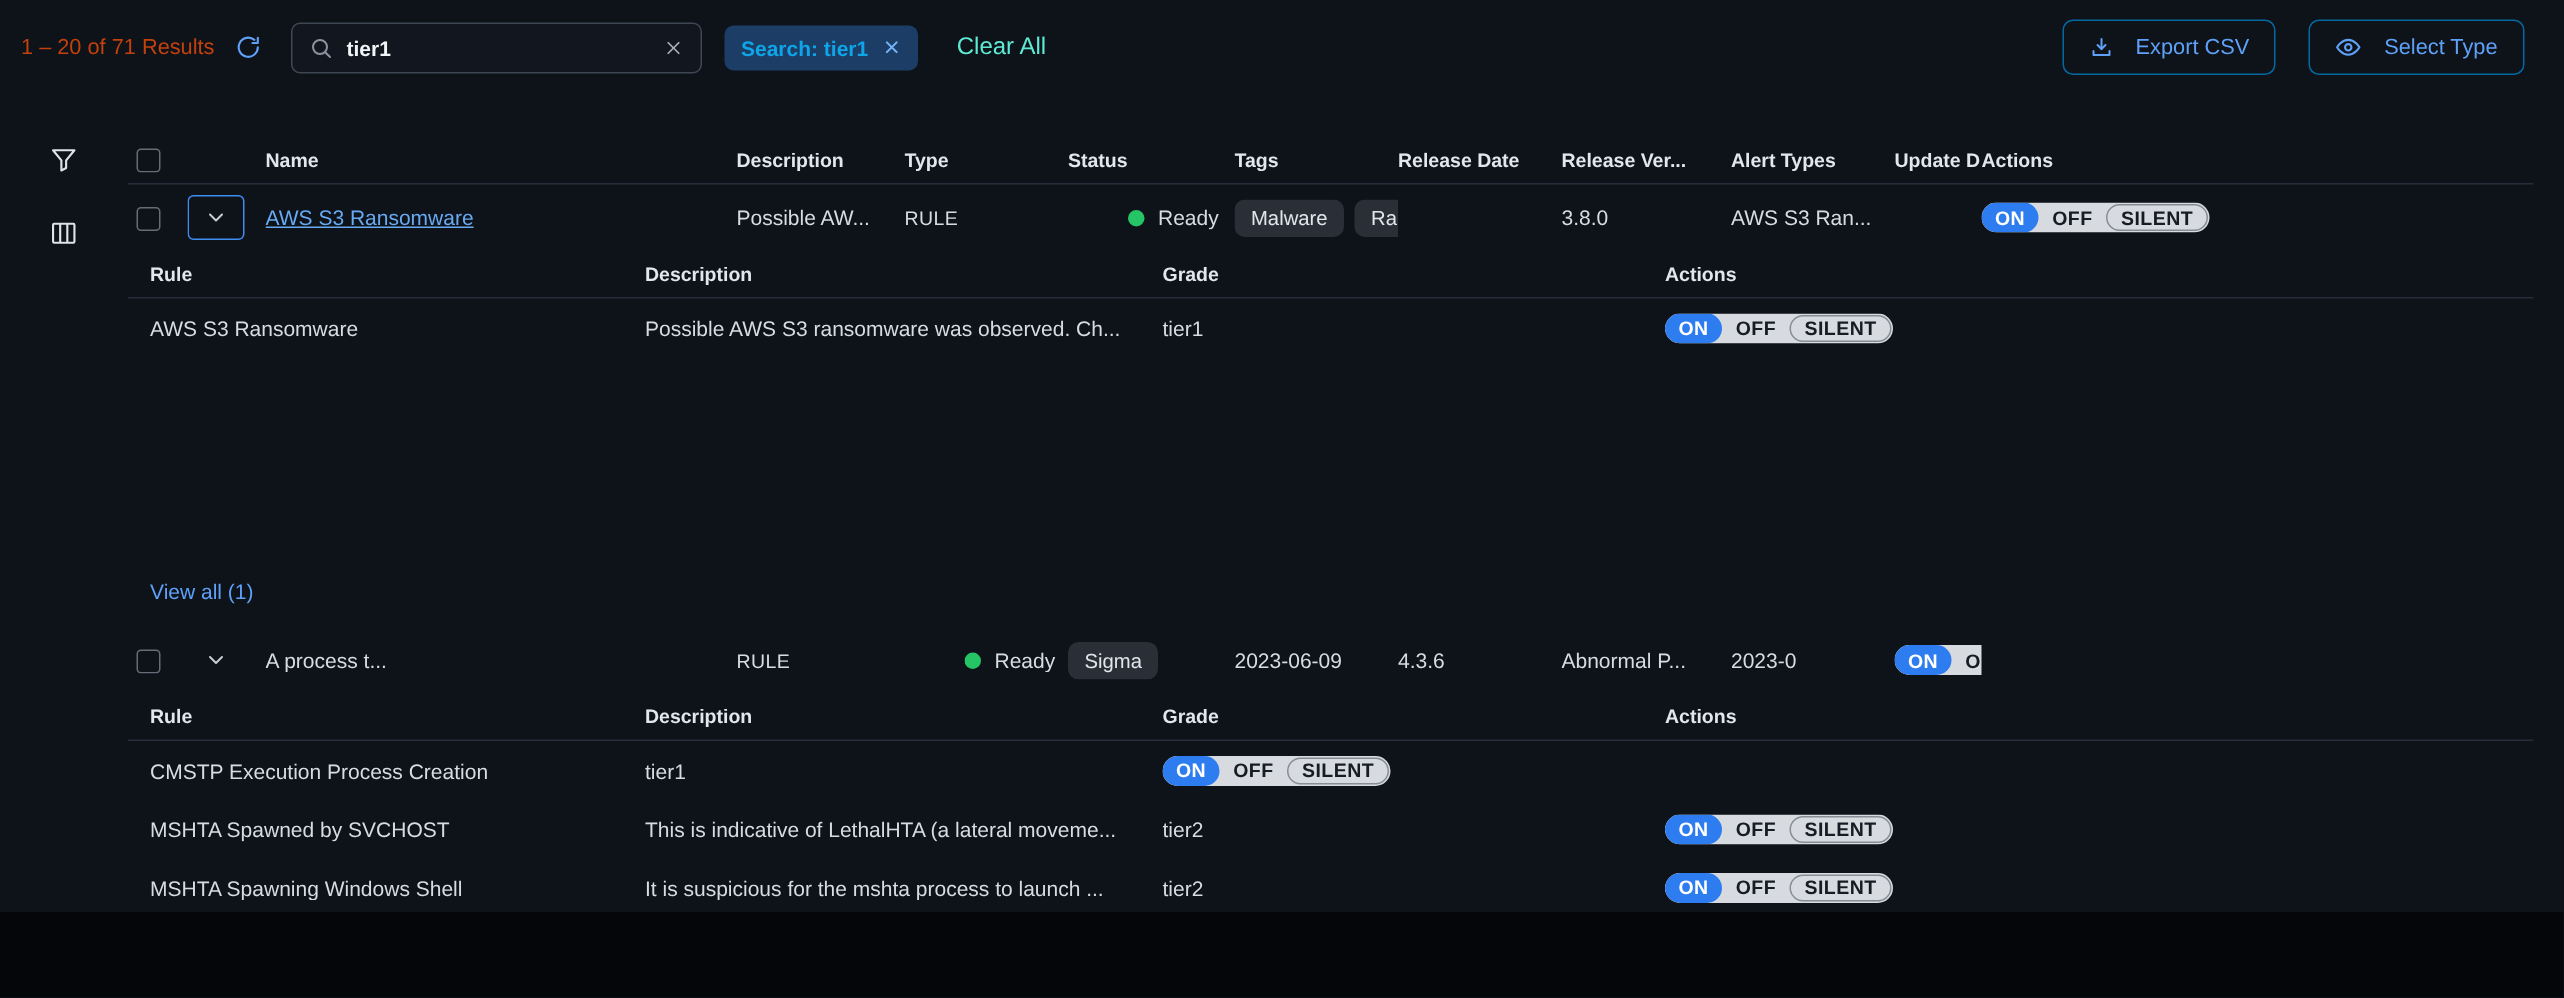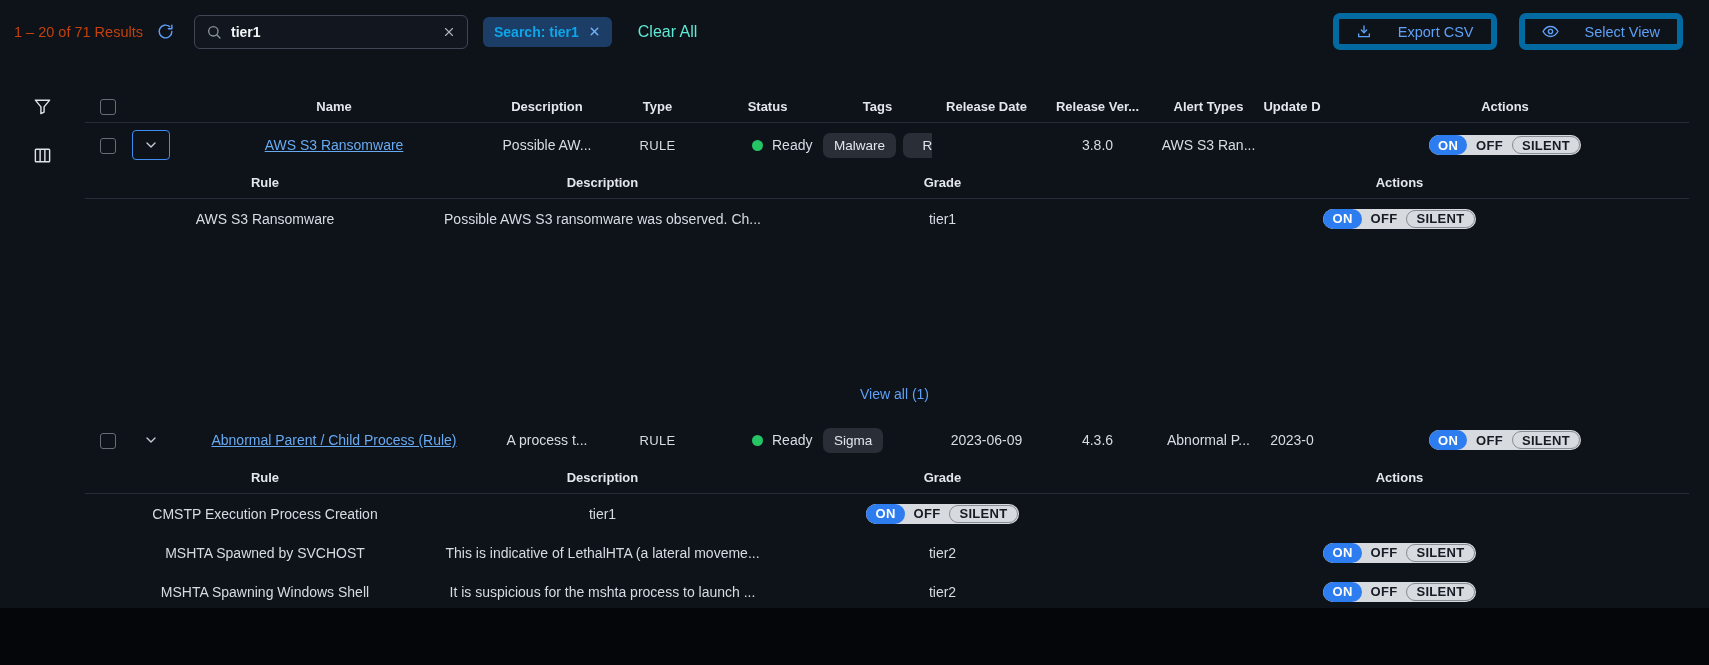--- a/index.html
+++ b/index.html
@@ -40,32 +40,32 @@
     background: #1c3e66; border-radius: 6px;
     padding: 7px 11px;
     display: inline-flex; align-items: center; gap: 9px;
     color: #0ea5e9; font-weight: 700; font-size: 14px; white-space: nowrap;
   }
   .chip .chip-x { display: inline-flex; cursor: pointer; }
   .clear-all { margin-left: 26px; color: #5eead4; font-size: 16px; text-decoration: none; white-space: nowrap; cursor: pointer; }
   .topbar .spacer { flex: 1; }
   .btn {
     height: 37px; padding: 0 17px;
-    display: inline-flex; align-items: center; gap: 26px;
+    display: inline-flex; align-items: center; gap: 15px;
     background: transparent;
-    border: 6px solid #0369a1; border-radius: 7px;
+    border: 1px solid #0369a1; border-radius: 7px;
     color: #5ea1f7; font-size: 14.5px;
     font-family: "Liberation Sans", sans-serif;
     cursor: pointer; white-space: nowrap;
   }
   .btn + .btn { margin-left: 22px; }
   .icon { display: inline-flex; align-items: center; justify-content: center; }
 
   
-  .body { display: flex; flex: 1 1 auto; overflow: hidden; text-align: center; }
+  .body { display: flex; flex: 1 1 auto; overflow: hidden; }
   .sidebar {
     flex: 0 0 85px;
     display: flex; flex-direction: column; align-items: center;
     padding-top: 34px; gap: 30px;
   }
   .sidebar .icon { cursor: pointer; }
   .content { flex: 1; padding: 28px 20px 0 0; overflow: hidden; }
 
   
   .grid {
@@ -189,21 +189,21 @@
       <span>Export CSV</span>
     </button>
 
     <button class="btn">
       <span class="icon">
         <svg width="17" height="17" viewBox="0 0 24 24" fill="none" stroke="#5ea1f7" stroke-width="2" stroke-linecap="round" stroke-linejoin="round">
             <path d="M1.5 12S5.5 5 12 5s10.5 7 10.5 7-4 7-10.5 7S1.5 12 1.5 12z"></path>
             <circle cx="12" cy="12" r="3"></circle>
           </svg>
       </span>
-      <span>Select View</span>
+      <span>Select Type</span>
     </button>
   </div>
 
   <div class="body">
 
     <div class="sidebar">
       <span class="icon">
         <svg width="19" height="19" viewBox="0 0 24 24" fill="none" stroke="#dfe3e8" stroke-width="1.8" stroke-linejoin="round">
             <path d="M3 4h18l-7 8.5V19l-4 2v-8.5L3 4z"></path>
           </svg>
@@ -304,23 +304,20 @@
         </div>
         <div class="cell">
           <span class="chev-btn">
             <span class="icon">
               <svg width="16" height="16" viewBox="0 0 24 24" fill="none" stroke="currentColor" stroke-width="2" stroke-linecap="round" stroke-linejoin="round">
                   <polyline points="6 9 12 15 18 9"></polyline>
                 </svg>
             </span>
           </span>
         </div>
-        <div class="cell">
-          <a class="name-link">Abnormal Parent / Child Process (Rule)</a>
-        </div>
         <div class="cell txt">A process t...</div>
         <div class="cell txt type-txt">RULE</div>
         <div class="cell status-cell">
           <span class="dot"></span>
           <span>Ready</span>
         </div>
         <div class="cell tags-cell">
           <span class="pill">Sigma</span>
         </div>
         <div class="cell txt">2023-06-09</div>

